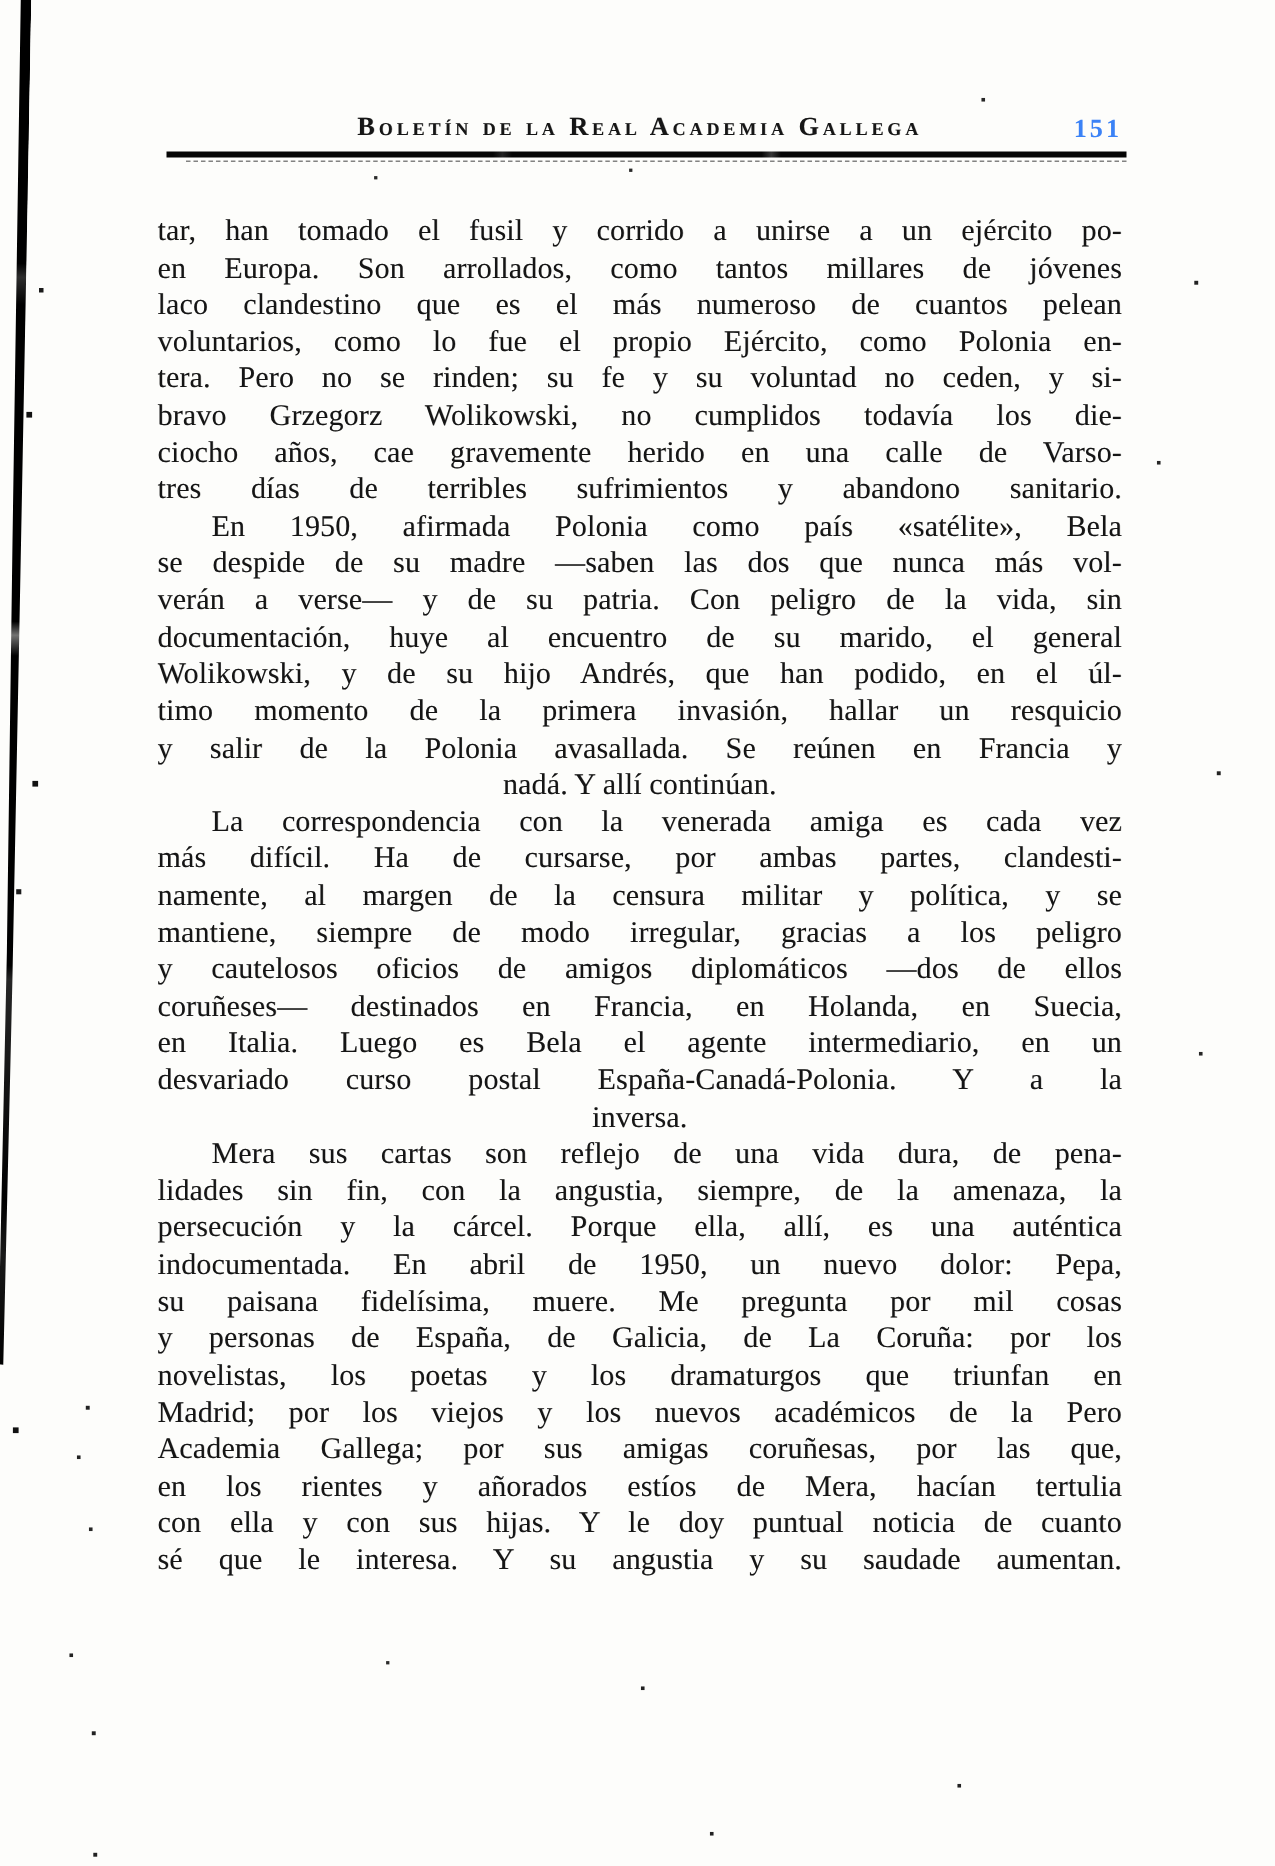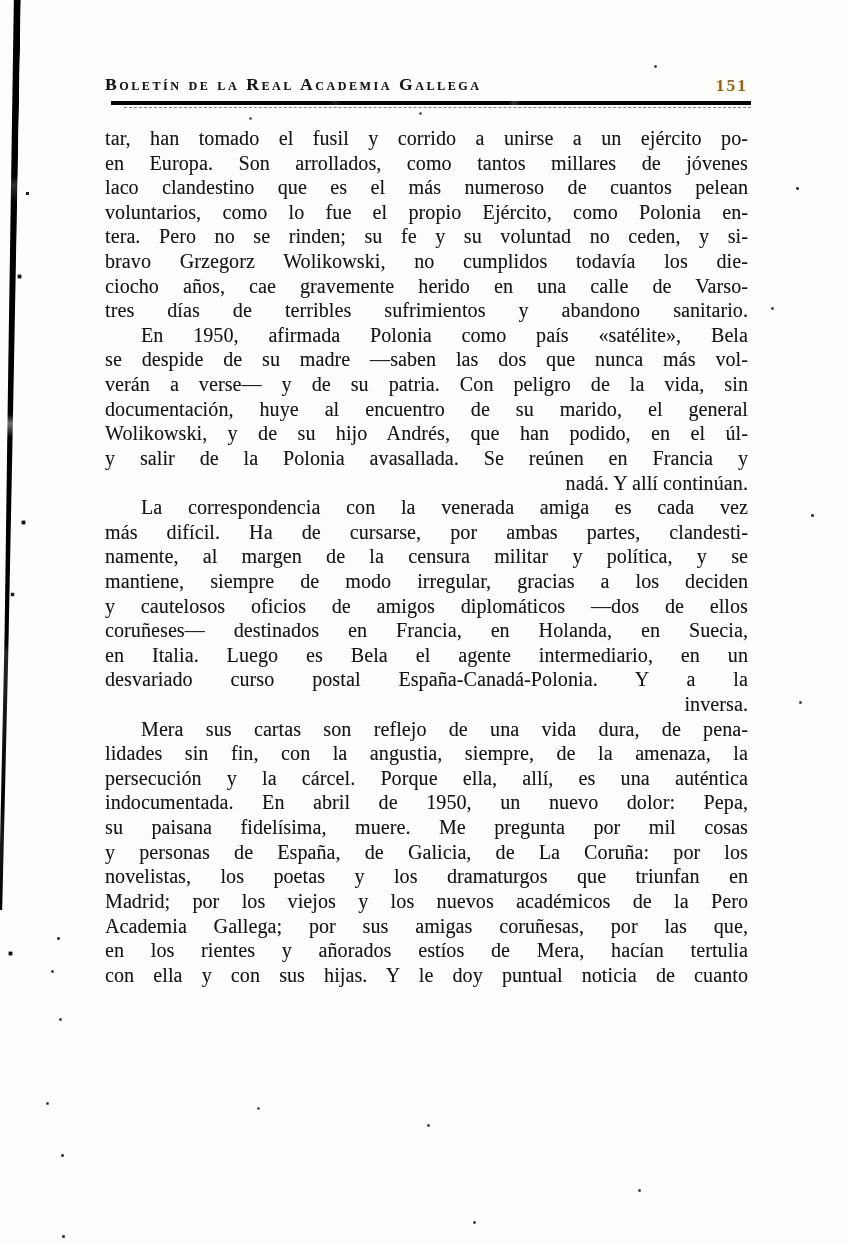--- a/index.html
+++ b/index.html
@@ -56,75 +56,75 @@
       772px 308px 0 0.7px #262626,
       250px 118px 0 0.6px #2a2a2a,
       420px 113px 0 0.6px #2a2a2a,
       639px 1190px 0 0.7px #222,
       655px 66px 0 0.7px #262626;
   }
 
   .running-head {
     position: absolute;
     left: 105px; top: 74px; width: 643px; height: 24px;
-    text-align: left;
+    text-align: center;
   }
   .head-title {
     font-variant: small-caps;
     font-weight: 700;
     font-size: 17.5px;
     letter-spacing: 2.6px;
     color: #161616;
     text-shadow: 0.3px 0.3px 0 rgba(0,0,0,.35);
   }
   .page-num {
     position: absolute;
     right: 0; top: 1px;
     font-size: 17.5px;
     font-weight: 700;
     letter-spacing: 2px;
-    color: #a16207;
+    color: #3b82f6;
   }
 
   .rule {
     position: absolute;
     left: 111px; top: 101px; width: 640px; height: 3.6px;
     background: linear-gradient(90deg,
       #050505 0%, #050505 34%, rgba(5,5,5,.88) 35%, #050505 36%,
       #050505 62%, rgba(5,5,5,.8) 63%, #050505 64%, #050505 100%);
   }
   .rule::after {
     content: "";
     position: absolute;
     left: 2%; right: 0; top: 6px;
     border-top: 1.2px dashed rgba(10,10,10,.5);
   }
 
   .body-text {
     position: absolute;
-    left: 105px; top: 126px; width: 643px;
+    left: 105px; top: 142px; width: 643px;
     font-size: 20px;
     color: #151515;
     text-shadow: 0.25px 0.25px 0 rgba(0,0,0,.3);
     letter-spacing: 0.1px;
   }
   .para { margin: 0; }
   .ln {
     height: 24.62px;
     line-height: 24.62px;
     text-align: justify;
     overflow: hidden;
   }
   .ln::after {
     content: "";
     display: inline-block;
     width: 100%; height: 0;
   }
   .ln.indent { text-indent: 36px; }
-  .ln.noj { text-align: right; }
+  .ln.noj { text-align: center; }
   .ln.noj::after { content: none; }
 </style>
 </head>
 <body>
 
 <div class="page">
   <div class="binding-streak"></div>
   <div class="noise"></div>
 
   <header class="running-head">
@@ -144,41 +144,43 @@
         <div class="ln">bravo Grzegorz Wolikowski, no cumplidos todavía los die-</div>
         <div class="ln">ciocho años, cae gravemente herido en una calle de Varso-</div>
         <div class="ln">tres días de terribles sufrimientos y abandono sanitario.</div>
       </div>
       <div class="para">
         <div class="ln indent">En 1950, afirmada Polonia como país «satélite», Bela</div>
         <div class="ln">se despide de su madre —saben las dos que nunca más vol-</div>
         <div class="ln">verán a verse— y de su patria. Con peligro de la vida, sin</div>
         <div class="ln">documentación, huye al encuentro de su marido, el general</div>
         <div class="ln">Wolikowski, y de su hijo Andrés, que han podido, en el úl-</div>
+        <div class="ln">timo momento de la primera invasión, hallar un resquicio</div>
         <div class="ln">y salir de la Polonia avasallada. Se reúnen en Francia y</div>
         <div class="ln noj">nadá. Y allí continúan.</div>
       </div>
       <div class="para">
         <div class="ln indent">La correspondencia con la venerada amiga es cada vez</div>
         <div class="ln">más difícil. Ha de cursarse, por ambas partes, clandesti-</div>
         <div class="ln">namente, al margen de la censura militar y política, y se</div>
-        <div class="ln">mantiene, siempre de modo irregular, gracias a los deciden</div>
+        <div class="ln">mantiene, siempre de modo irregular, gracias a los peligro</div>
         <div class="ln">y cautelosos oficios de amigos diplomáticos —dos de ellos</div>
         <div class="ln">coruñeses— destinados en Francia, en Holanda, en Suecia,</div>
         <div class="ln">en Italia. Luego es Bela el agente intermediario, en un</div>
         <div class="ln">desvariado curso postal España-Canadá-Polonia. Y a la</div>
         <div class="ln noj">inversa.</div>
       </div>
       <div class="para">
         <div class="ln indent">Mera sus cartas son reflejo de una vida dura, de pena-</div>
         <div class="ln">lidades sin fin, con la angustia, siempre, de la amenaza, la</div>
         <div class="ln">persecución y la cárcel. Porque ella, allí, es una auténtica</div>
         <div class="ln">indocumentada. En abril de 1950, un nuevo dolor: Pepa,</div>
         <div class="ln">su paisana fidelísima, muere. Me pregunta por mil cosas</div>
         <div class="ln">y personas de España, de Galicia, de La Coruña: por los</div>
         <div class="ln">novelistas, los poetas y los dramaturgos que triunfan en</div>
         <div class="ln">Madrid; por los viejos y los nuevos académicos de la Pero</div>
         <div class="ln">Academia Gallega; por sus amigas coruñesas, por las que,</div>
         <div class="ln">en los rientes y añorados estíos de Mera, hacían tertulia</div>
         <div class="ln">con ella y con sus hijas. Y le doy puntual noticia de cuanto</div>
+        <div class="ln">sé que le interesa. Y su angustia y su saudade aumentan.</div>
       </div>
     </main>
 </div>
 
 </body></html>

